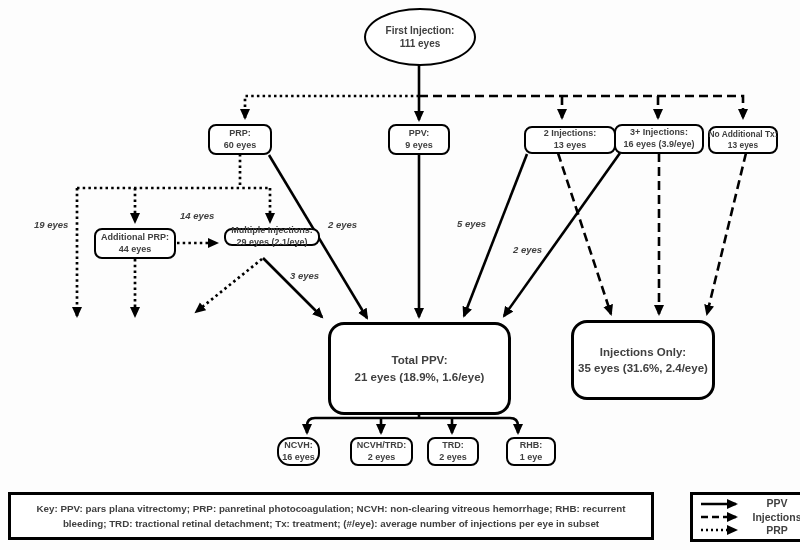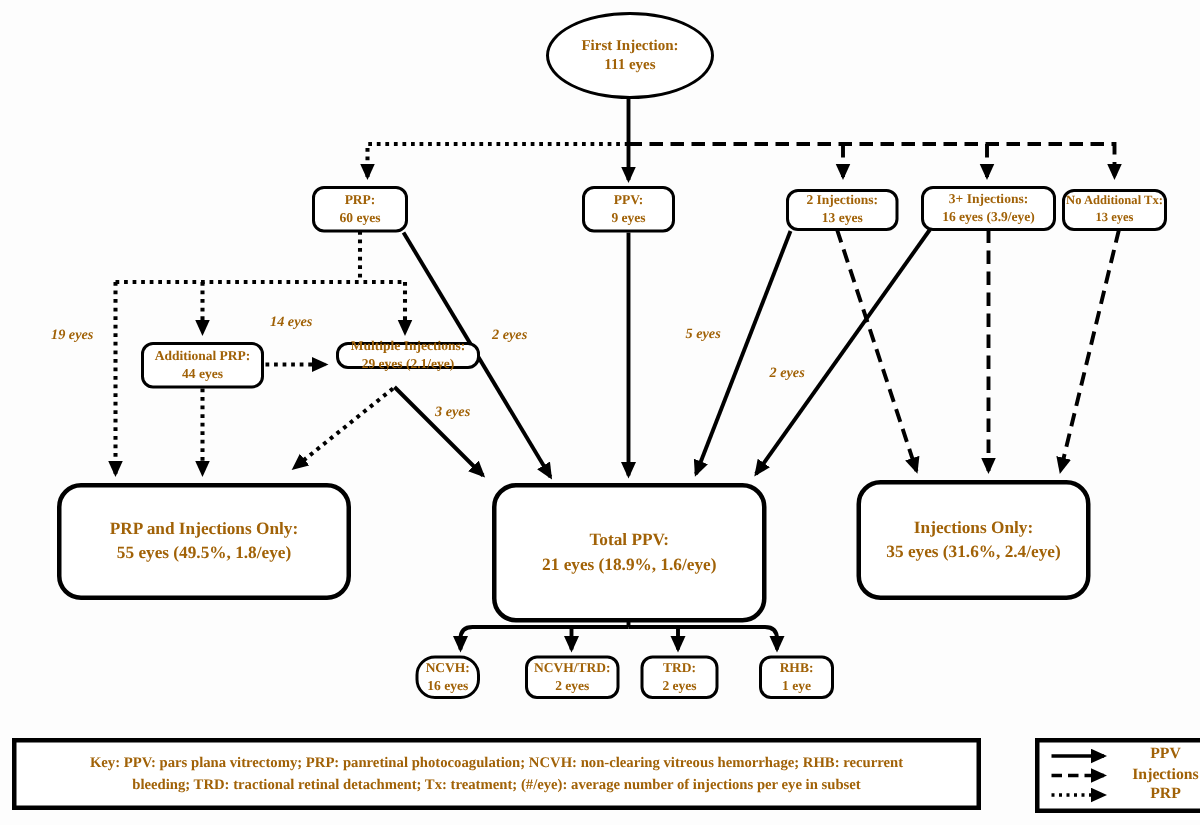--- a/index.html
+++ b/index.html
@@ -1,18 +1,18 @@
 <!DOCTYPE html>
 <html><head>
 <meta charset="utf-8">
 <style>
   html,body { margin:0; padding:0; background:#fff; }
   #flow-canvas {
     position:relative; width:800px; height:550px; background:#fdfdfd;
-    font-family:Liberation Serif, serif; color:#a16207;
+    font-family:Liberation Sans, sans-serif; color:#404040;
     overflow:hidden;
   }
   #edges { position:absolute; left:0; top:0; z-index:1; }
   .node {
     position:absolute; background:#fff; border:2.5px solid #000; border-radius:8px;
     display:flex; align-items:center; justify-content:center; text-align:center;
     font-weight:bold; font-size:9px; line-height:1.3; z-index:2; box-sizing:border-box;
   }
   .node span { white-space:pre; }
   .node.big { border-width:3px; border-radius:16px; font-size:11.5px; line-height:1.4; }
@@ -94,21 +94,21 @@
   <div class="node" style="left:208px; top:124px; width:64px; height:31px;">
     <span>PRP:
 60 eyes</span>
   </div>
 
   <div class="node" style="left:388px; top:124px; width:62px; height:31px;">
     <span>PPV:
 9 eyes</span>
   </div>
 
-  <div class="node" style="left:524px; top:126px; width:75px; height:28px;">
+  <div class="node" style="left:524px; top:126px; width:92px; height:28px;">
     <span>2 Injections:
 13 eyes</span>
   </div>
 
   <div class="node" style="left:614px; top:124px; width:90px; height:30px;">
     <span>3+ Injections:
 16 eyes (3.9/eye)</span>
   </div>
 
   <div class="node xs" style="left:708px; top:126px; width:70px; height:28px;">
@@ -119,31 +119,27 @@
   <div class="node" style="left:94px; top:228px; width:82px; height:31px;">
     <span>Additional PRP:
 44 eyes</span>
   </div>
 
   <div class="node" style="left:224px; top:228px; width:96px; height:18px;">
     <span>Multiple Injections:
 29 eyes (2.1/eye)</span>
   </div>
 
-  <div class="node big" style="left:38px; top:322px; width:196px; height:78px;">
-    <span>PRP and Injections Only:
-55 eyes (49.5%, 1.8/eye)</span>
-  </div>
 
   <div class="node big" style="left:328px; top:322px; width:183px; height:93px;">
     <span>Total PPV:
 21 eyes (18.9%, 1.6/eye)</span>
   </div>
 
-  <div class="node big" style="left:571px; top:320px; width:156px; height:80px;">
+  <div class="node big" style="left:571px; top:320px; width:144px; height:80px;">
     <span>Injections Only:
 35 eyes (31.6%, 2.4/eye)</span>
   </div>
 
   <div class="node" style="left:277px; top:437px; width:43px; height:29px;border-radius:13px;">
     <span>NCVH:
 16 eyes</span>
   </div>
 
   <div class="node" style="left:350px; top:437px; width:63px; height:29px;">

